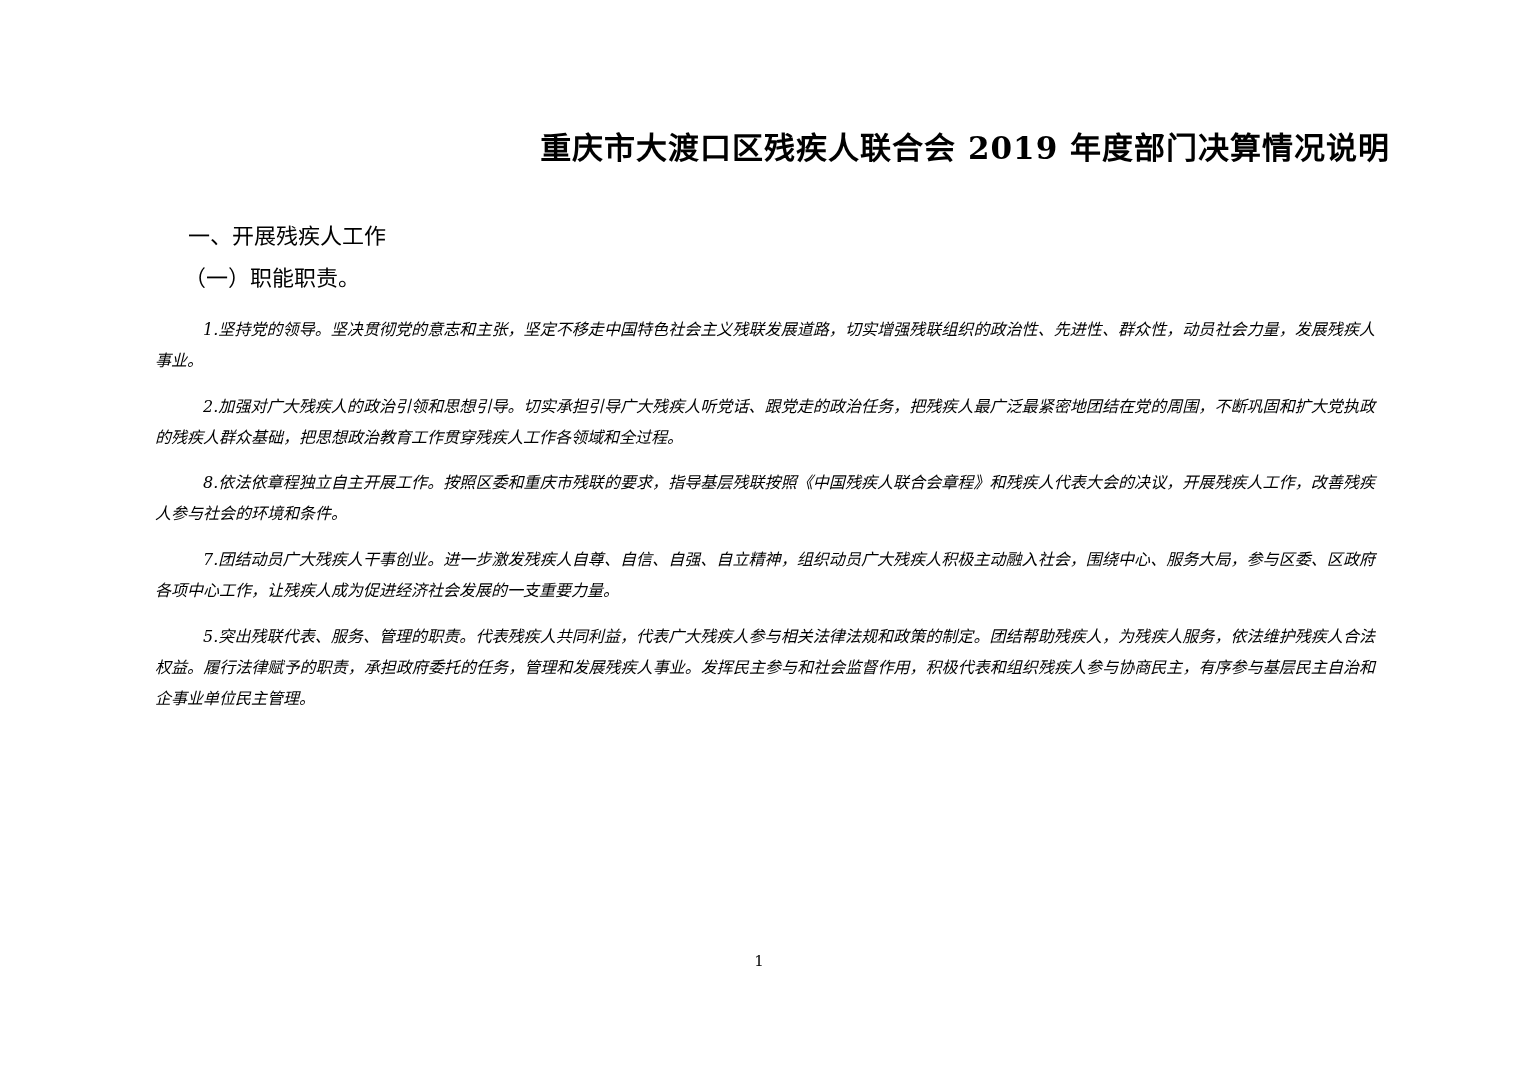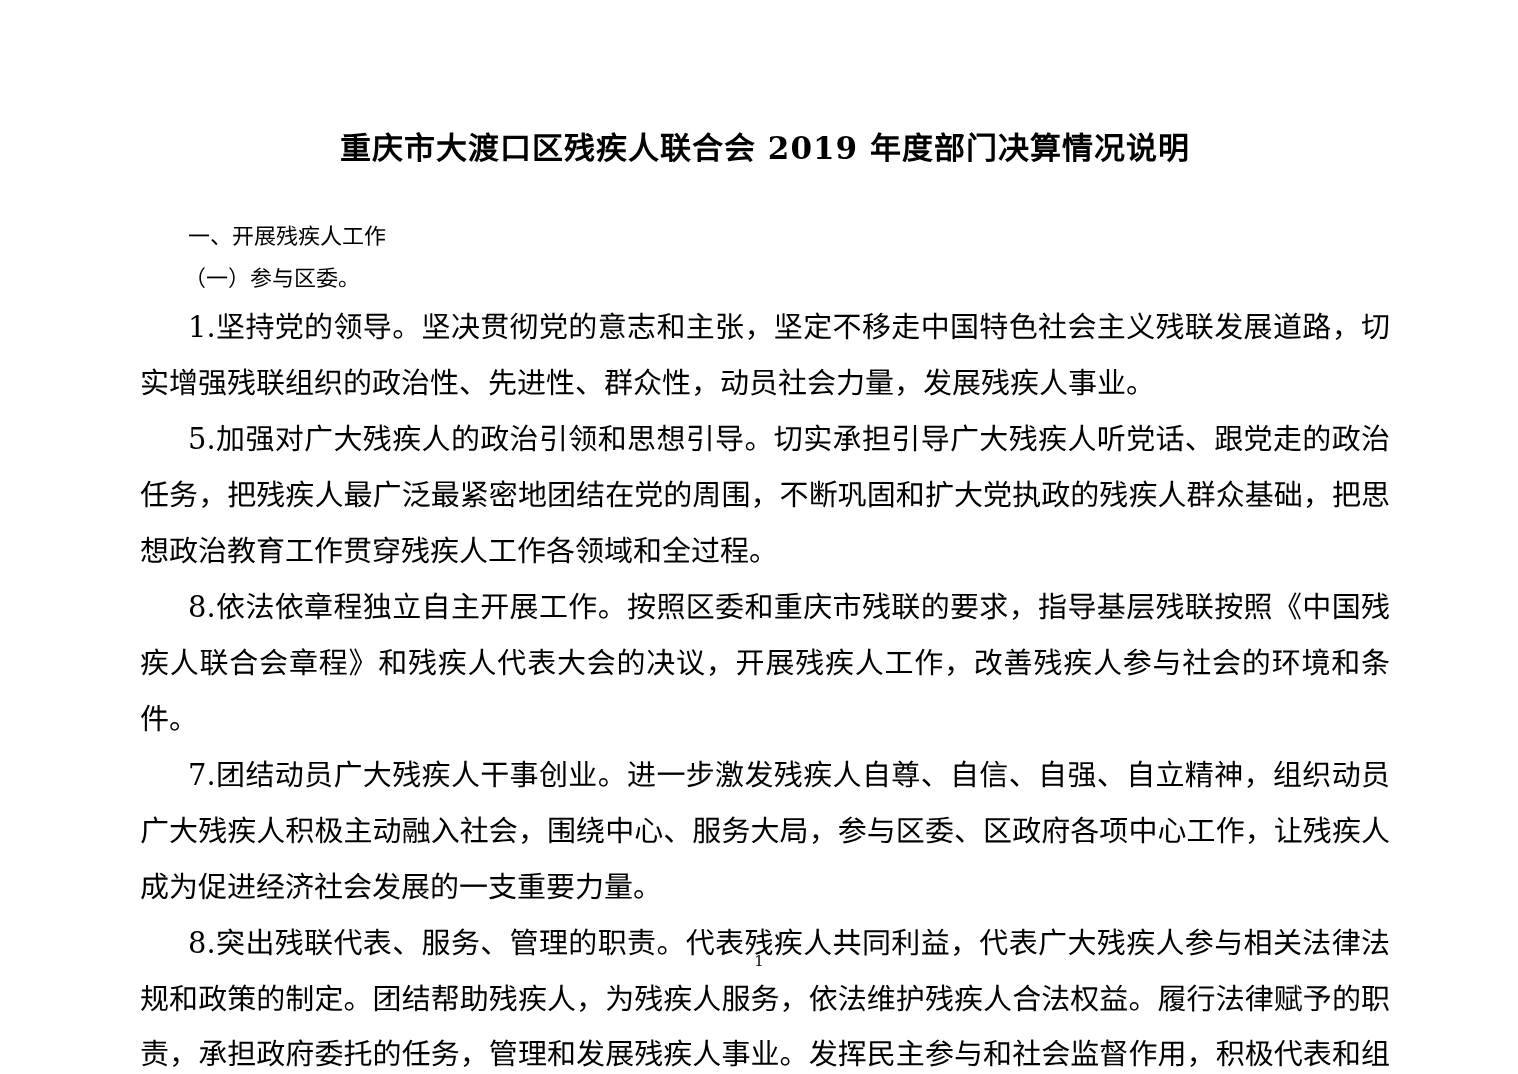--- a/index.html
+++ b/index.html
@@ -24,48 +24,49 @@
   }
   .content {
     position: absolute;
     left: 140px;
     top: 0;
     width: 1250px;
   }
   .doc-title {
     margin: 0;
     padding-top: 128px;
-    text-align: center;
+    text-align: right;
     font-size: 31px;
     font-weight: bold;
     letter-spacing: 1px;
     line-height: 1.3;
     font-family: "DejaVu Serif", "Liberation Serif", serif;
   }
   .section-heading {
     margin: 0;
     padding-top: 48px;
     font-size: 22px;
     line-height: 1.9;
     text-indent: 48px;
   }
   .sub-heading {
     margin: 0;
     font-size: 22px;
     line-height: 1.9;
     text-indent: 44px;
   }
   .para {
-    margin: 0;
-    font-size: 29px;
+    margin: 15px;
+    font-size: 16px;
     line-height: 1.93;
     text-indent: 48px;
     text-align: justify;
     text-justify: inter-ideograph;
     word-break: break-all;
+    font-style: italic;
   }
   .page-number {
     position: absolute;
     left: 0;
     right: 0;
     top: 952px;
     text-align: center;
     font-size: 15px;
     color: #000000;
     font-family: "DejaVu Serif", "Liberation Serif", serif;
@@ -74,28 +75,28 @@
 </head>
 <body>
 
 <div class="page">
   <div class="content">
 
     <h1 class="doc-title">重庆市大渡口区残疾人联合会 2019 年度部门决算情况说明</h1>
 
     <p class="section-heading">一、开展残疾人工作</p>
 
-    <p class="sub-heading">（一）参与区委。</p>
+    <p class="sub-heading">（一）职能职责。</p>
 
     <p class="para">1.坚持党的领导。坚决贯彻党的意志和主张，坚定不移走中国特色社会主义残联发展道路，切实增强残联组织的政治性、先进性、群众性，动员社会力量，发展残疾人事业。</p>
 
-    <p class="para">5.加强对广大残疾人的政治引领和思想引导。切实承担引导广大残疾人听党话、跟党走的政治任务，把残疾人最广泛最紧密地团结在党的周围，不断巩固和扩大党执政的残疾人群众基础，把思想政治教育工作贯穿残疾人工作各领域和全过程。</p>
+    <p class="para">2.加强对广大残疾人的政治引领和思想引导。切实承担引导广大残疾人听党话、跟党走的政治任务，把残疾人最广泛最紧密地团结在党的周围，不断巩固和扩大党执政的残疾人群众基础，把思想政治教育工作贯穿残疾人工作各领域和全过程。</p>
 
     <p class="para">8.依法依章程独立自主开展工作。按照区委和重庆市残联的要求，指导基层残联按照《中国残疾人联合会章程》和残疾人代表大会的决议，开展残疾人工作，改善残疾人参与社会的环境和条件。</p>
 
     <p class="para">7.团结动员广大残疾人干事创业。进一步激发残疾人自尊、自信、自强、自立精神，组织动员广大残疾人积极主动融入社会，围绕中心、服务大局，参与区委、区政府各项中心工作，让残疾人成为促进经济社会发展的一支重要力量。</p>
 
-    <p class="para">8.突出残联代表、服务、管理的职责。代表残疾人共同利益，代表广大残疾人参与相关法律法规和政策的制定。团结帮助残疾人，为残疾人服务，依法维护残疾人合法权益。履行法律赋予的职责，承担政府委托的任务，管理和发展残疾人事业。发挥民主参与和社会监督作用，积极代表和组织残疾人参与协商民主，有序参与基层民主自治和企事业单位民主管理。</p>
+    <p class="para">5.突出残联代表、服务、管理的职责。代表残疾人共同利益，代表广大残疾人参与相关法律法规和政策的制定。团结帮助残疾人，为残疾人服务，依法维护残疾人合法权益。履行法律赋予的职责，承担政府委托的任务，管理和发展残疾人事业。发挥民主参与和社会监督作用，积极代表和组织残疾人参与协商民主，有序参与基层民主自治和企事业单位民主管理。</p>
 
   </div>
 
   <div class="page-number">1</div>
 </div>
 
 </body></html>

